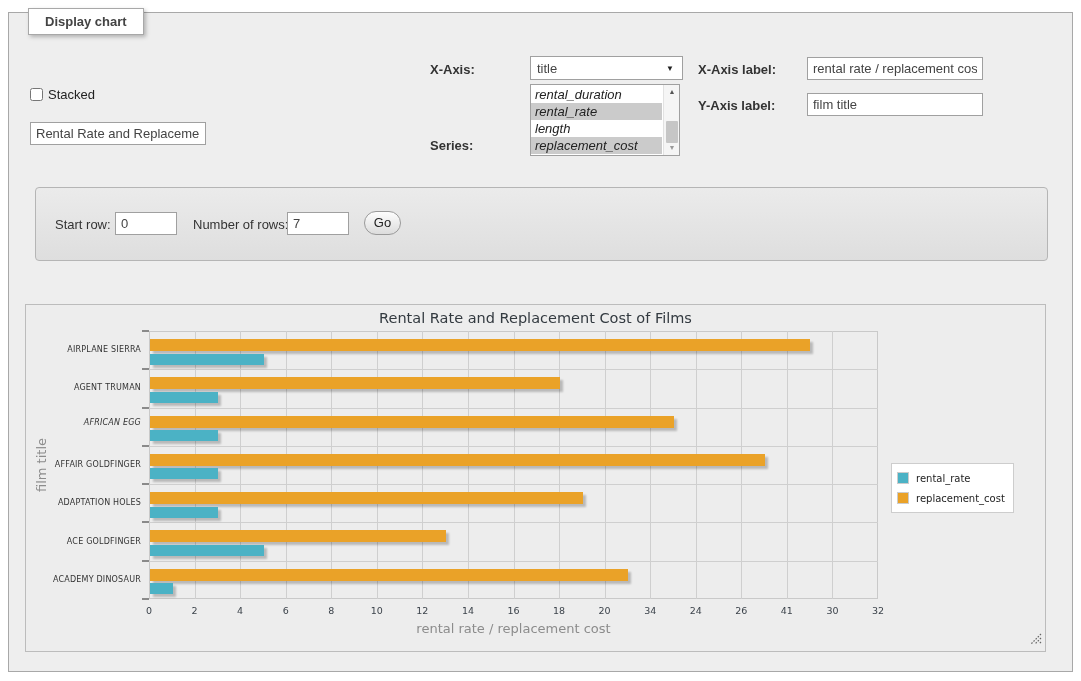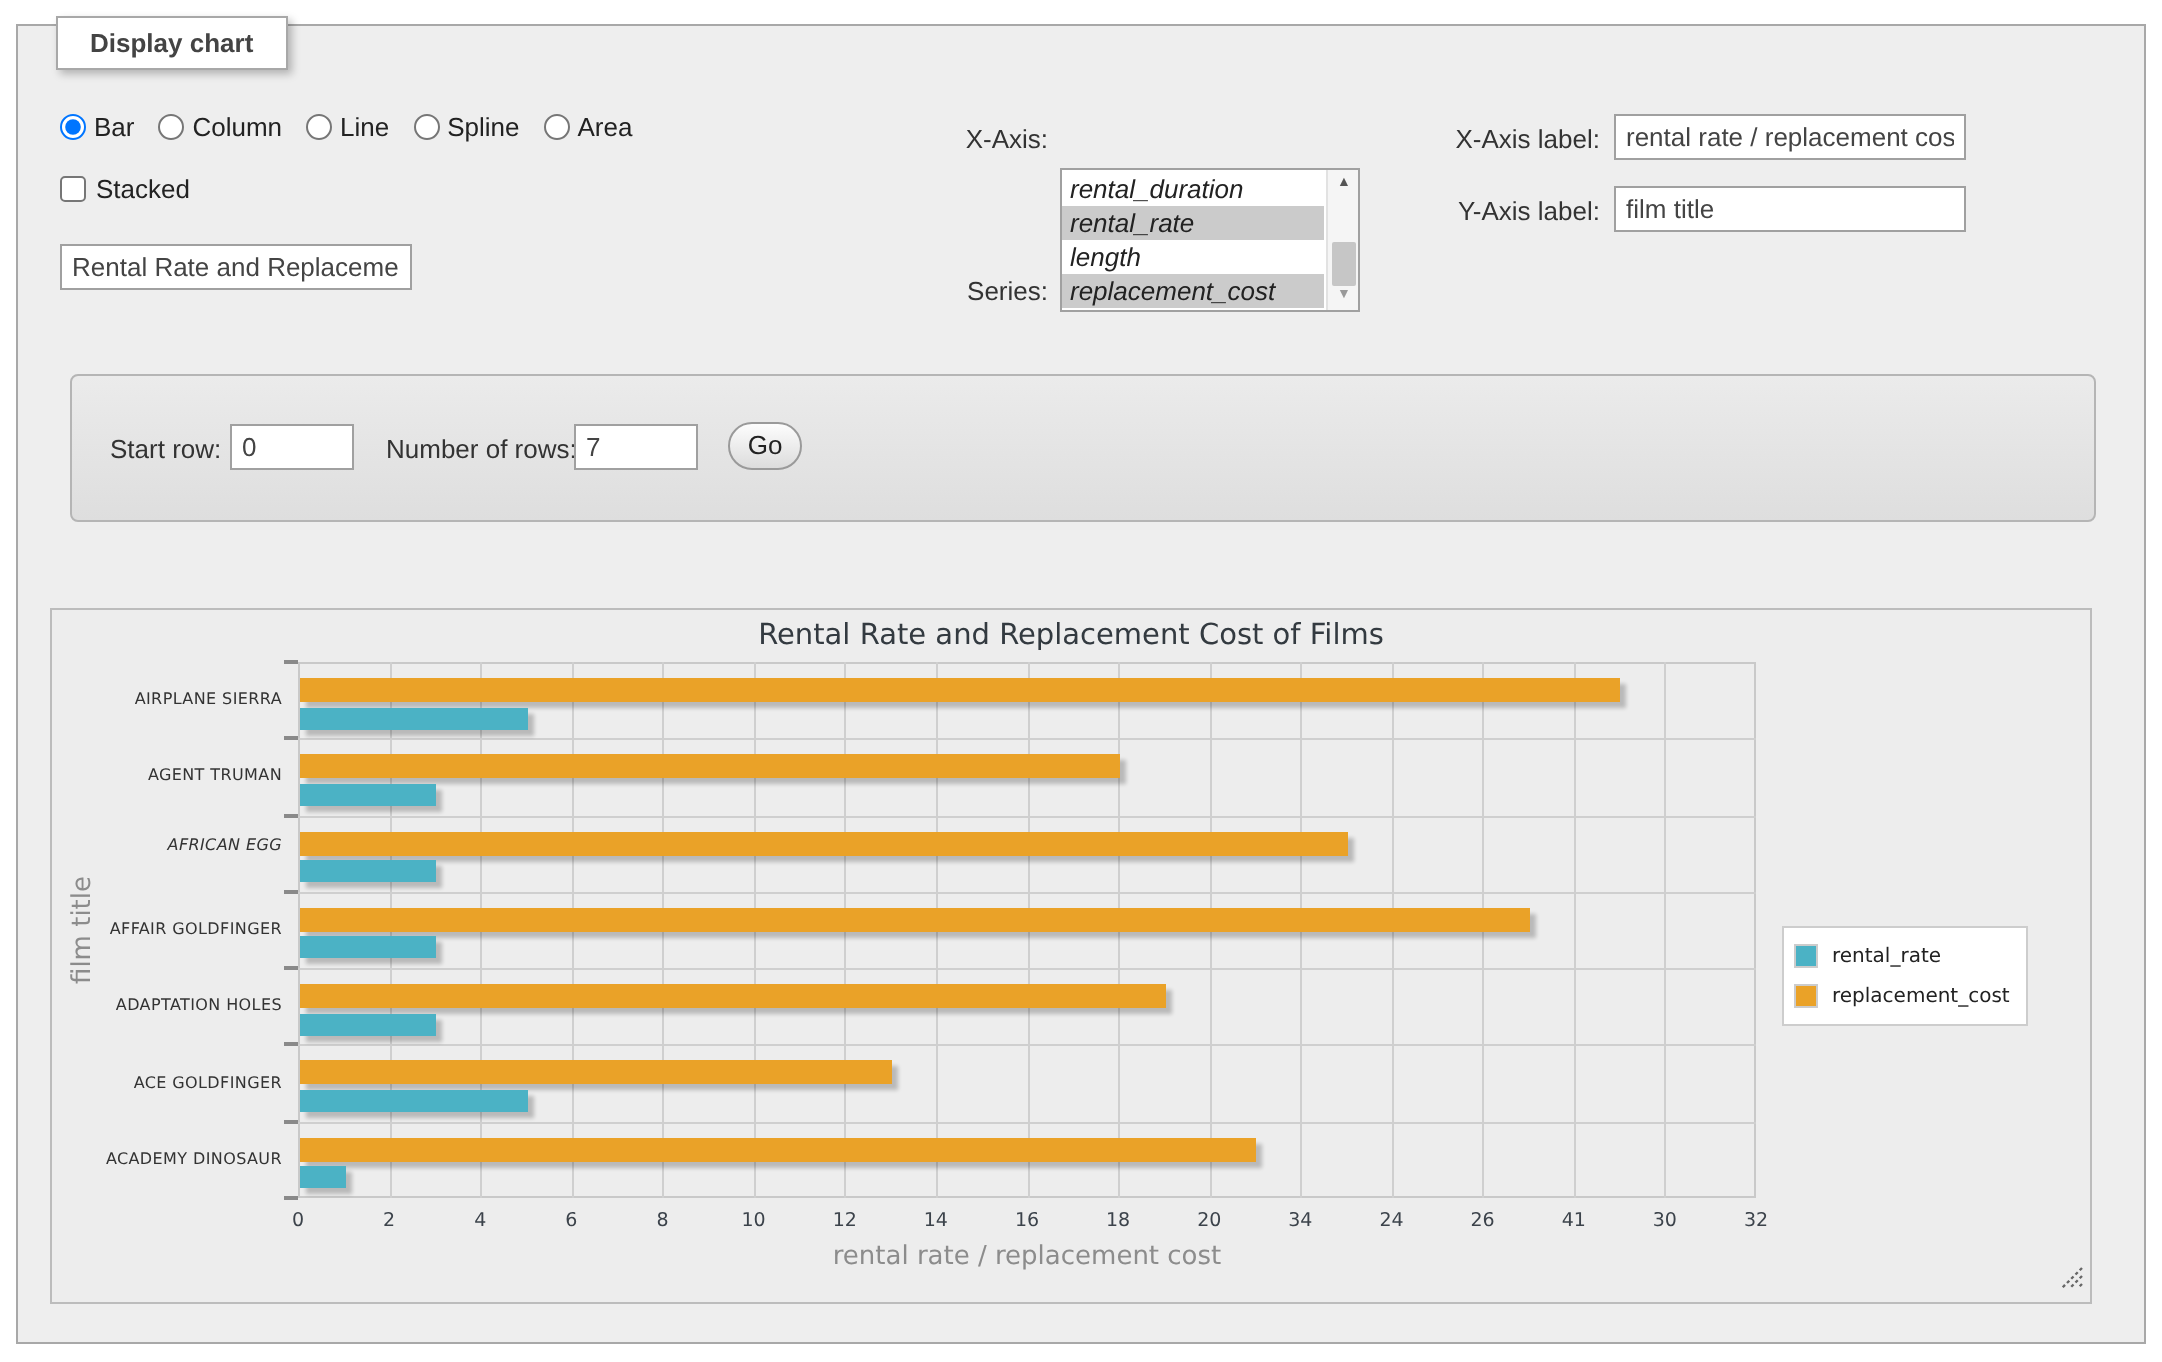--- a/index.html
+++ b/index.html
@@ -14,21 +14,21 @@
 
   
   .ctl-label { font-size:13px; color:#333; }
   .radio-row { left:30px; top:56px; display:flex; align-items:center; gap:4px; font-size:13px; color:#222; }
   .radio-row label { display:flex; align-items:center; gap:4px; margin-right:8px; cursor:default; }
   .radio-row input, .chk input { width:13px; height:13px; }
   .chk { left:30px; top:87px; display:flex; align-items:center; gap:5px; font-size:13px; color:#222; }
   input[type=text] { border:1px solid #a0a0a0; background:#fff; font-family:"Liberation Sans",sans-serif;
                      font-size:13px; color:#444; padding:2px 5px; }
   .title-input { left:30px; top:122px; width:176px; height:23px; }
-  .lbl-right { text-align:right; }
+  .lbl-right { text-align:left;font-weight:bold; }
   .xaxis-lbl { left:430px; top:62px; width:94px; }
   .series-lbl { left:430px; top:138px; width:94px; }
   .xal-lbl { left:698px; top:62px; width:102px; }
   .yal-lbl { left:698px; top:98px; width:102px; }
   .xal-input { left:807px; top:57px; width:176px; height:23px; }
   .yal-input { left:807px; top:93px; width:176px; height:23px; }
 
   .fake-select { left:530px; top:56px; width:153px; height:24px; background:#fff; border:1px solid #a0a0a0;
                  font-size:13px; color:#444; display:flex; align-items:center; padding-left:6px; }
   .fake-select .arrow { position:absolute; right:8px; top:7px; font-size:8px; color:#222; }
@@ -75,51 +75,33 @@
   .legend-label { font-size:10px; color:#222; white-space:nowrap; }
   .grip { position:absolute; right:3px; bottom:9px; width:12px; height:12px; }
 </style>
 </head>
 <body>
 
 <div class="page">
   <div class="abs panel"></div>
   <div class="abs panel-legend">Display chart</div>
 
-  <div class="abs radio-row">
-    <label>
-      <input type="radio" name="charttype" checked="" style="">
-      <span>Bar</span>
-    </label>
-    <label>
-      <input type="radio" name="charttype" style="">
-      <span>Column</span>
-    </label>
-    <label>
-      <input type="radio" name="charttype" style="">
-      <span>Line</span>
-    </label>
-    <label>
-      <input type="radio" name="charttype" style="">
-      <span>Spline</span>
-    </label>
-    <label>
-      <input type="radio" name="charttype" style="">
-      <span>Area</span>
-    </label>
-  </div>
 
   <label class="abs chk">
     <input type="checkbox" id="stacked-cb" style="">
     <span>Stacked</span>
   </label>
 
   <input class="abs title-input" type="text" value="Rental Rate and Replacement Cost of Films" style="">
 
   <div class="abs ctl-label lbl-right xaxis-lbl">X-Axis:</div>
+  <div class="abs fake-select">
+    <span>title</span>
+    <span class="arrow">▼</span>
+  </div>
 
   <div class="abs ctl-label lbl-right series-lbl">Series:</div>
   <div class="abs sel-list">
     <div class="opts">
       <div class="opt">rental_duration</div>
       <div class="opt selected">rental_rate</div>
       <div class="opt">length</div>
       <div class="opt selected">replacement_cost</div>
     </div>
     <div class="sb">

